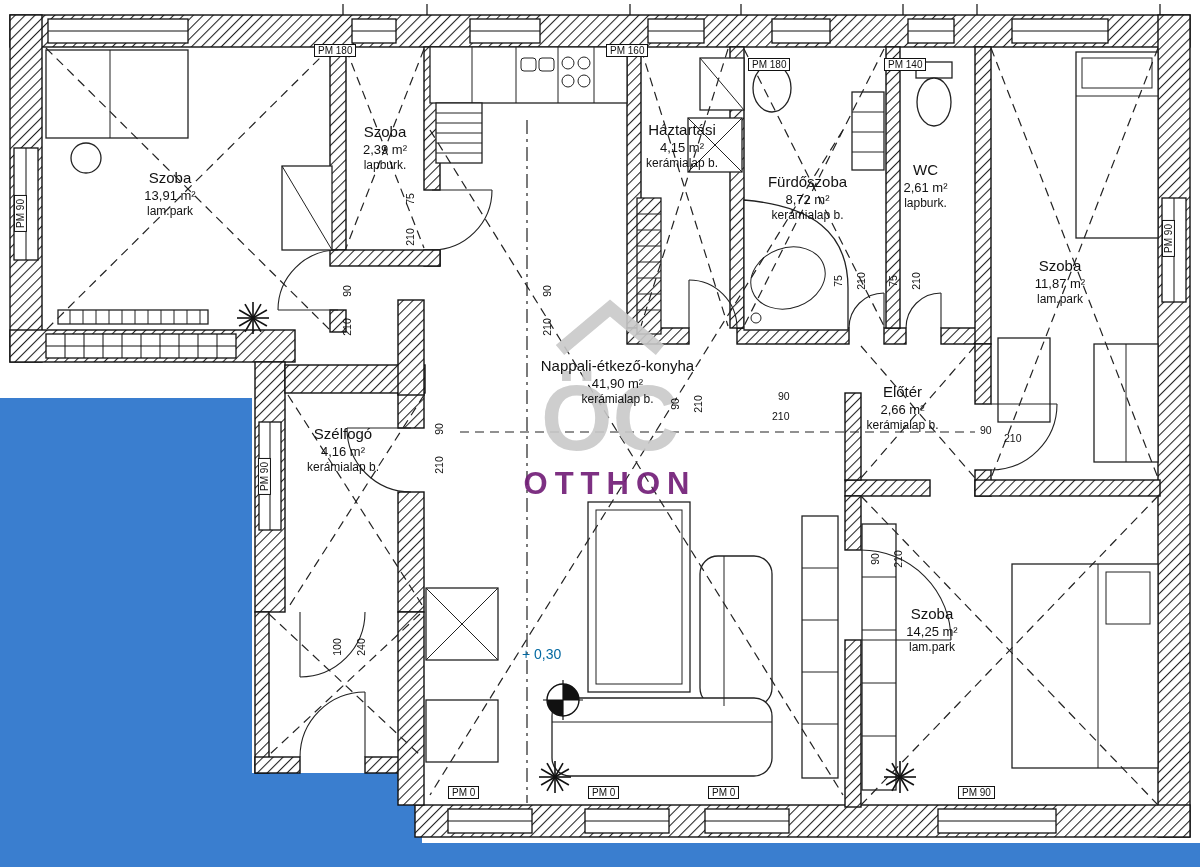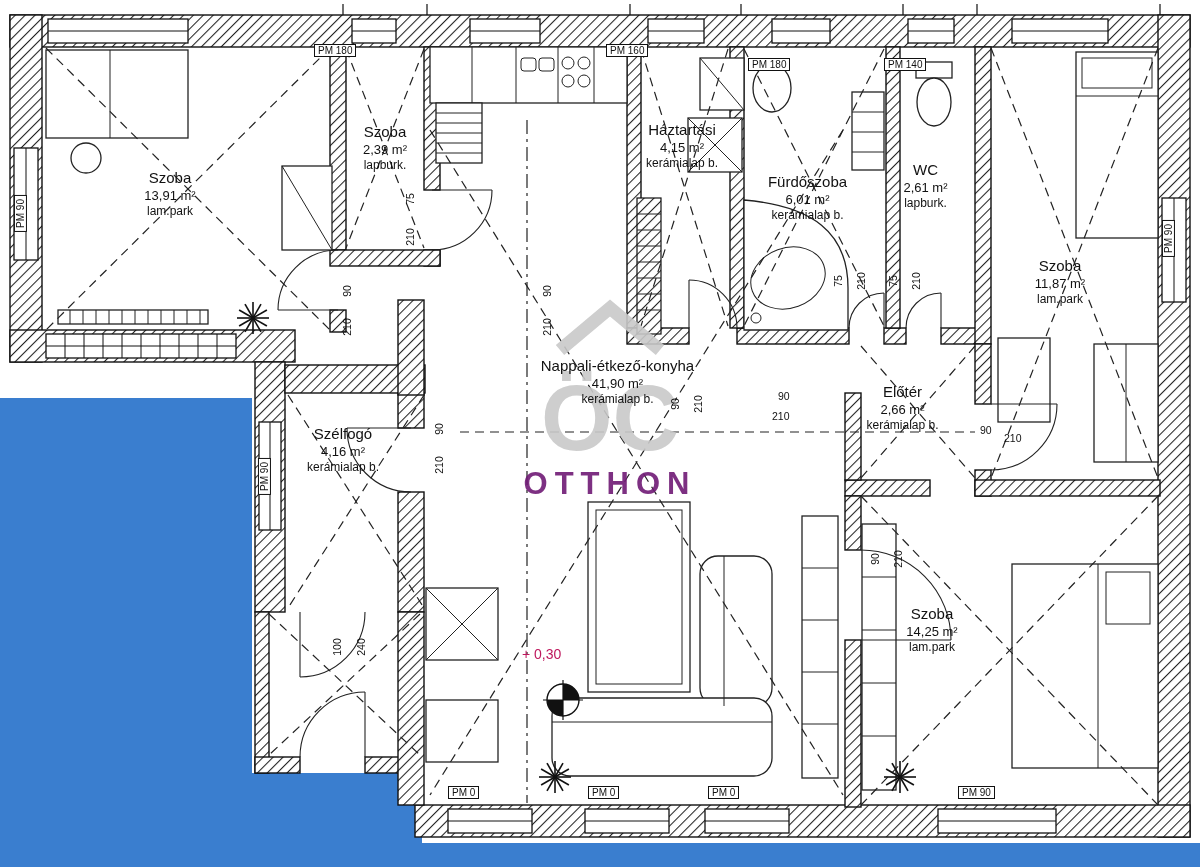--- a/index.html
+++ b/index.html
@@ -15,21 +15,21 @@
   .dash{stroke:#222;stroke-width:1.2;stroke-dasharray:9 6;fill:none}
   .dashdot{stroke:#222;stroke-width:1.2;stroke-dasharray:14 5 3 5;fill:none}
   .tick{stroke:#111;stroke-width:1.2}
   .room{position:absolute;text-align:center;line-height:1.3;color:#111}
   .room .name{font-size:15px}
   .room .area{font-size:13px}
   .room .floor{font-size:12px}
   .dim{position:absolute;font-size:10.5px;white-space:nowrap;color:#111}
   .pm{border:1px solid #111;background:#fff;padding:0 3px;font-size:10px;display:inline-block}
   .v{transform:rotate(-90deg)}
-  .elev{position:absolute;font-size:14px;color:#be185d}
+  .elev{position:absolute;font-size:14px;color:#0369a1}
   .watermark{position:absolute;left:498px;top:292px;width:224px;text-align:center;color:#701a75;opacity:.9}
   .wm-mono{font-size:92px;font-weight:bold;fill:#c9c9c9}
   .wm-roof{fill:none;stroke:#c9c9c9;stroke-width:13}
   .wm-line1,.wm-line2{font-size:31px;font-weight:bold;letter-spacing:7px}
 </style>
 </head>
 <body>
 
 <div id="stage">
 
@@ -376,21 +376,21 @@
     <div class="area">2,39 m²</div>
     <div class="floor">lapburk.</div>
   </div>
   <div class="room" style="left:628px;top:120px;width:108px">
     <div class="name">Háztartási</div>
     <div class="area">4,15 m²</div>
     <div class="floor">kerámialap b.</div>
   </div>
   <div class="room" style="left:745px;top:172px;width:125px">
     <div class="name">Fürdőszoba</div>
-    <div class="area">6,01 m²</div>
+    <div class="area">8,72 m²</div>
     <div class="floor">kerámialap b.</div>
   </div>
   <div class="room" style="left:888px;top:160px;width:75px">
     <div class="name">WC</div>
     <div class="area">2,61 m²</div>
     <div class="floor">lapburk.</div>
   </div>
   <div class="room" style="left:995px;top:256px;width:130px">
     <div class="name">Szoba</div>
     <div class="area">11,87 m²</div>

